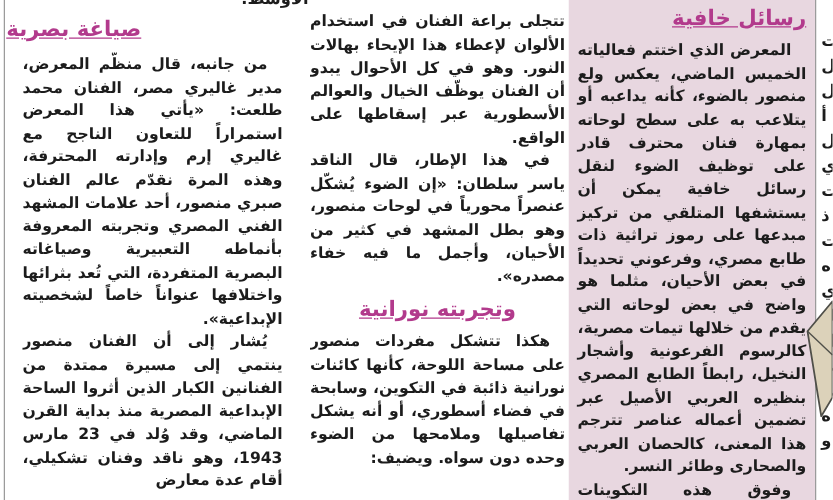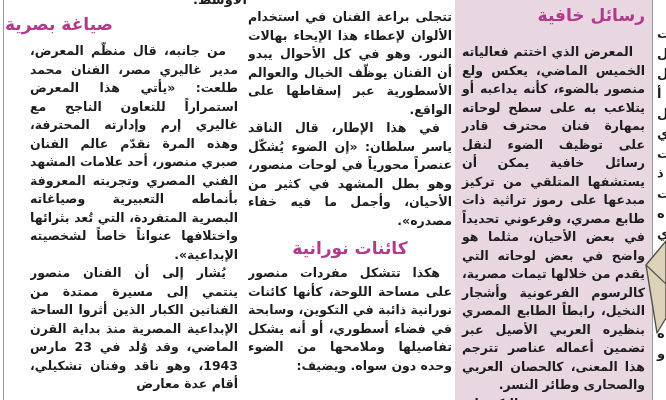--- a/index.html
+++ b/index.html
@@ -33,42 +33,43 @@
   }
   .body-text p{margin:0;padding:0;}
   .body-text p.indent{text-indent:12px;}
 
   .section-heading{
     color:var(--accent);
     font-weight:bold;
     font-size:17px;
     line-height:20px;
     white-space:nowrap;
+    text-decoration:underline;
   }
 
   
   .top-frag-wrap{position:absolute;left:193px;top:0;width:60px;height:10px;overflow:hidden;}
   .top-frag{font-size:13px;font-weight:bold;margin-top:-8px;text-align:left;}
 
   
   .heading-left{position:absolute;left:5px;top:14px;}
-  .col-left{position:absolute;left:30px;top:42px;width:208px;height:358px;overflow:hidden;}
+  .col-left{position:absolute;left:18px;top:42px;width:208px;height:358px;overflow:hidden;}
 
   
   .col-mid{position:absolute;left:248px;top:8px;width:204px;height:392px;overflow:hidden;}
   .heading-mid{text-align:center;margin:8px 0 6px 0;}
 
   
   .col-right{
     position:absolute;left:455px;top:0;width:197px;height:400px;
     background:var(--panel);
     box-sizing:border-box;
     padding:5px 7px 0 7px;
   }
-  .heading-right{text-align:right;margin:0 0 18px 0;}
+  .heading-right{text-align:right;margin:0 0 6px 0;}
 
   
   .edge-frag{position:absolute;left:657px;font-size:13px;font-weight:bold;white-space:nowrap;}
 
   
   .corner{position:absolute;left:643px;top:239px;z-index:5;}
 </style>
 </head>
 <body>
 
@@ -83,21 +84,21 @@
 
   <div class="section-heading heading-left">صياغة بصرية</div>
   <div class="col-left body-text">
     <p class="indent">من جانبه، قال منظّم المعرض، مدير غاليري مصر، الفنان محمد طلعت: «يأتي هذا المعرض استمراراً للتعاون الناجح مع غاليري إرم وإدارته المحترفة، وهذه المرة نقدّم عالم الفنان صبري منصور، أحد علامات المشهد الفني المصري وتجربته المعروفة بأنماطه التعبيرية وصياغاته البصرية المتفردة، التي تُعد بثرائها واختلافها عنواناً خاصاً لشخصيته الإبداعية».</p>
     <p class="indent">يُشار إلى أن الفنان منصور ينتمي إلى مسيرة ممتدة من الفنانين الكبار الذين أثروا الساحة الإبداعية المصرية منذ بداية القرن الماضي، وقد وُلد في 23 مارس 1943، وهو ناقد وفنان تشكيلي، أقام عدة معارض</p>
   </div>
 
   <div class="col-mid body-text">
     <p>تتجلى براعة الفنان في استخدام الألوان لإعطاء هذا الإيحاء بهالات النور. وهو في كل الأحوال يبدو أن الفنان يوظّف الخيال والعوالم الأسطورية عبر إسقاطها على الواقع.</p>
     <p class="indent">في هذا الإطار، قال الناقد ياسر سلطان: «إن الضوء يُشكّل عنصراً محورياً في لوحات منصور، وهو بطل المشهد في كثير من الأحيان، وأجمل ما فيه خفاء مصدره».</p>
-    <div class="section-heading heading-mid">كائنات نورانية</div>
+    <div class="section-heading heading-mid">وتجربته نورانية</div>
     <p class="indent">هكذا تتشكل مفردات منصور على مساحة اللوحة، كأنها كائنات نورانية ذائبة في التكوين، وسابحة في فضاء أسطوري، أو أنه يشكل تفاصيلها وملامحها من الضوء وحده دون سواه. ويضيف:</p>
   </div>
 
   <div class="col-right body-text">
     <div class="section-heading heading-right">رسائل خافية</div>
     <p class="indent">المعرض الذي اختتم فعالياته الخميس الماضي، يعكس ولع منصور بالضوء، كأنه يداعبه أو يتلاعب به على سطح لوحاته بمهارة فنان محترف قادر على توظيف الضوء لنقل رسائل خافية يمكن أن يستشفها المتلقي من تركيز مبدعها على رموز تراثية ذات طابع مصري، وفرعوني تحديداً في بعض الأحيان، مثلما هو واضح في بعض لوحاته التي يقدم من خلالها تيمات مصرية، كالرسوم الفرعونية وأشجار النخيل، رابطاً الطابع المصري بنظيره العربي الأصيل عبر تضمين أعماله عناصر تترجم هذا المعنى، كالحصان العربي والصحارى وطائر النسر.</p>
     <p class="indent">وفوق هذه التكوينات المختلفة من عمل لآخر يشع مصدر ضوء، من قمر في حالة البدر المكتمل</p>
   </div>
 
   <div id="edge-frags">

